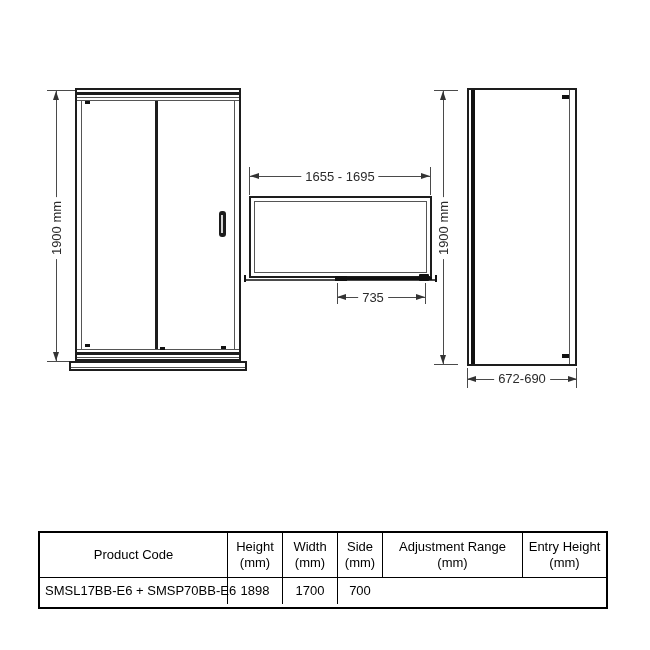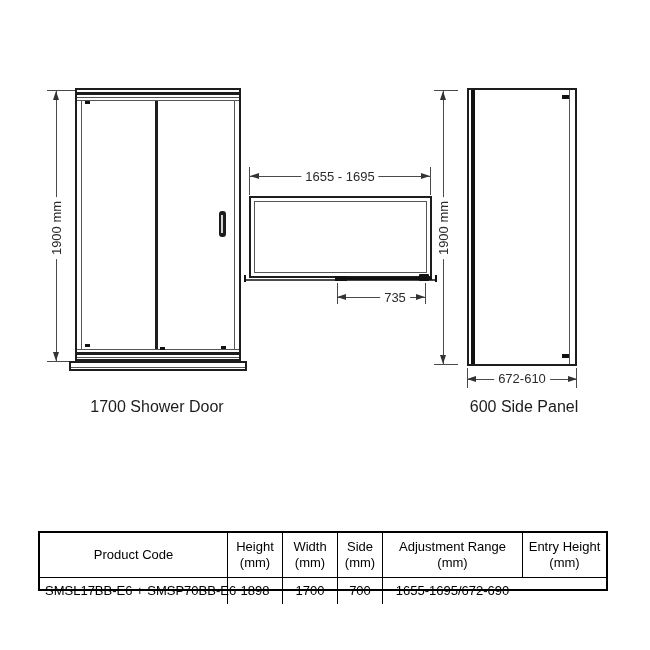--- a/index.html
+++ b/index.html
@@ -23,21 +23,21 @@
   .a-left{border-top:3.5px solid transparent;border-bottom:3.5px solid transparent;border-right:9px solid #333;}
   .a-right{border-top:3.5px solid transparent;border-bottom:3.5px solid transparent;border-left:9px solid #333;}
   .view-label{
     position:absolute;width:200px;text-align:center;font-size:16px;color:#1c1c1c;white-space:nowrap;
   }
   .handle{position:absolute;background:#1d1d1d;border-radius:3px;}
   .handle .shine{position:absolute;left:2px;top:4px;width:2px;height:18px;background:#d6d6d6;}
   .mark{position:absolute;background:#111;}
   
   .spec-table{
-    position:absolute;left:38px;top:531px;width:570px;height:60px;
+    position:absolute;left:38px;top:531px;width:570px;height:78px;
     border:2px solid #000;box-sizing:border-box;background:#fff;
     display:grid;grid-template-columns:187px 55px 55px 45px 140px 84px;
     grid-template-rows:45px 26px;color:#000;
   }
   .cell{
     display:flex;flex-direction:column;align-items:center;justify-content:center;
     font-size:13px;line-height:1.25;box-sizing:border-box;border-left:1.5px solid #000;
     white-space:nowrap;
   }
   .cell.first{border-left:none;}
@@ -75,21 +75,20 @@
   </div>
 
   <div class="mark" style="left:85px;top:101px;width:5px;height:3px;"></div>
   <div class="mark" style="left:85px;top:344px;width:5px;height:3px;"></div>
   <div class="mark" style="left:160px;top:347px;width:5px;height:3px;"></div>
   <div class="mark" style="left:221px;top:346px;width:5px;height:3px;"></div>
 
   <div class="rect" style="left:69px;top:361px;width:178px;height:10px;"></div>
   <div class="ln thin" style="left:71px;top:367px;width:174px;height:1px;"></div>
 
-  <div class="view-label" style="left:57px;top:398px;">1700 Shower Door</div>
 
   <div class="ln" style="left:249px;top:167px;width:1px;height:28px;"></div>
   <div class="ln" style="left:430px;top:167px;width:1px;height:28px;"></div>
   <div class="ln" style="left:250px;top:176px;width:180px;height:1px;"></div>
   <div class="arrow a-left" style="left:250px;top:173px;"></div>
   <div class="arrow a-right" style="left:421px;top:173px;"></div>
   <div class="dim-text" style="left:340px;top:177px;">1655 - 1695</div>
 
   <div class="rect" style="left:249px;top:196px;width:183px;height:82px;"></div>
   <div class="rect thin-b" style="left:254px;top:201px;width:173px;height:72px;"></div>
@@ -99,43 +98,42 @@
   <div class="mark" style="left:435px;top:275px;width:2px;height:7px;"></div>
   <div class="mark" style="left:335px;top:277px;width:97px;height:3px;"></div>
   <div class="mark" style="left:335px;top:276px;width:12px;height:5px;"></div>
   <div class="mark" style="left:419px;top:274px;width:10px;height:7px;border-radius:1px;"></div>
 
   <div class="ln" style="left:337px;top:283px;width:1px;height:21px;"></div>
   <div class="ln" style="left:425px;top:283px;width:1px;height:21px;"></div>
   <div class="ln" style="left:337px;top:297px;width:88px;height:1px;"></div>
   <div class="arrow a-left" style="left:337px;top:294px;"></div>
   <div class="arrow a-right" style="left:416px;top:294px;"></div>
-  <div class="dim-text" style="left:395px;top:298px;">735</div>
+  <div class="dim-text" style="left:373px;top:298px;">735</div>
 
   <div class="ln" style="left:434px;top:90px;width:24px;height:1px;"></div>
   <div class="ln" style="left:434px;top:364px;width:24px;height:1px;"></div>
   <div class="ln" style="left:443px;top:91px;width:1px;height:273px;"></div>
   <div class="arrow a-up" style="left:440px;top:91px;"></div>
   <div class="arrow a-down" style="left:440px;top:355px;"></div>
   <div class="dim-text rot" style="left:444px;top:228px;">1900 mm</div>
 
   <div class="rect" style="left:467px;top:88px;width:110px;height:278px;"></div>
   <div class="mark" style="left:471px;top:90px;width:4px;height:274px;"></div>
   <div class="ln thin" style="left:569px;top:90px;width:1px;height:274px;"></div>
   <div class="mark" style="left:562px;top:95px;width:7px;height:4px;"></div>
   <div class="mark" style="left:562px;top:354px;width:7px;height:4px;"></div>
 
   <div class="ln" style="left:467px;top:368px;width:1px;height:20px;"></div>
   <div class="ln" style="left:576px;top:368px;width:1px;height:20px;"></div>
   <div class="ln" style="left:467px;top:379px;width:110px;height:1px;"></div>
   <div class="arrow a-left" style="left:467px;top:376px;"></div>
   <div class="arrow a-right" style="left:568px;top:376px;"></div>
-  <div class="dim-text" style="left:522px;top:379px;">672-610</div>
+  <div class="dim-text" style="left:522px;top:379px;">672-690</div>
 
-  <div class="view-label" style="left:424px;top:398px;">600 Side Panel</div>
 
   <div class="spec-table">
     <div class="cell head first">
       <span>Product Code</span>
     </div>
     <div class="cell head">
       <span>Height</span>
       <span>(mm)</span>
     </div>
     <div class="cell head">
@@ -152,16 +150,15 @@
     </div>
     <div class="cell head">
       <span>Entry Height</span>
       <span>(mm)</span>
     </div>
 
     <div class="cell first code">SMSL17BB-E6 + SMSP70BB-E6</div>
     <div class="cell">1898</div>
     <div class="cell">1700</div>
     <div class="cell">700</div>
-    <div class="cell">1655-1695/672-690</div>
   </div>
 
 </div>
 
 </body></html>

